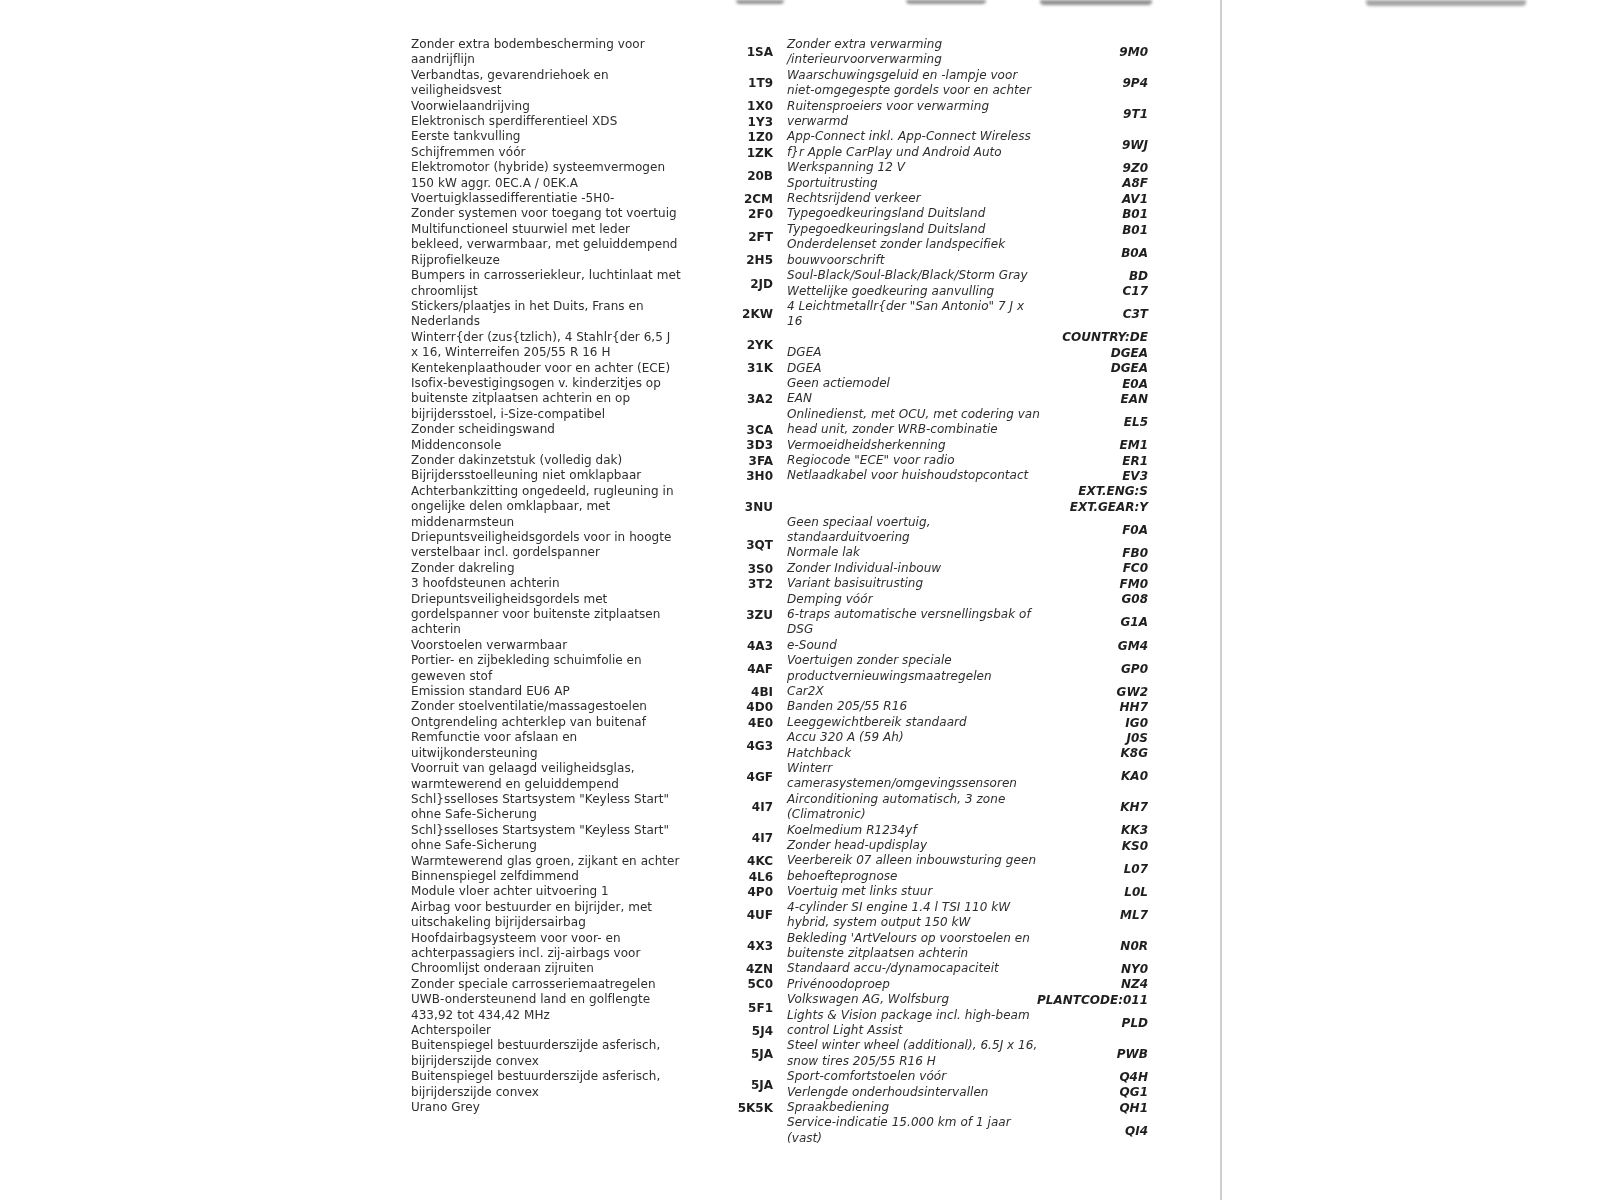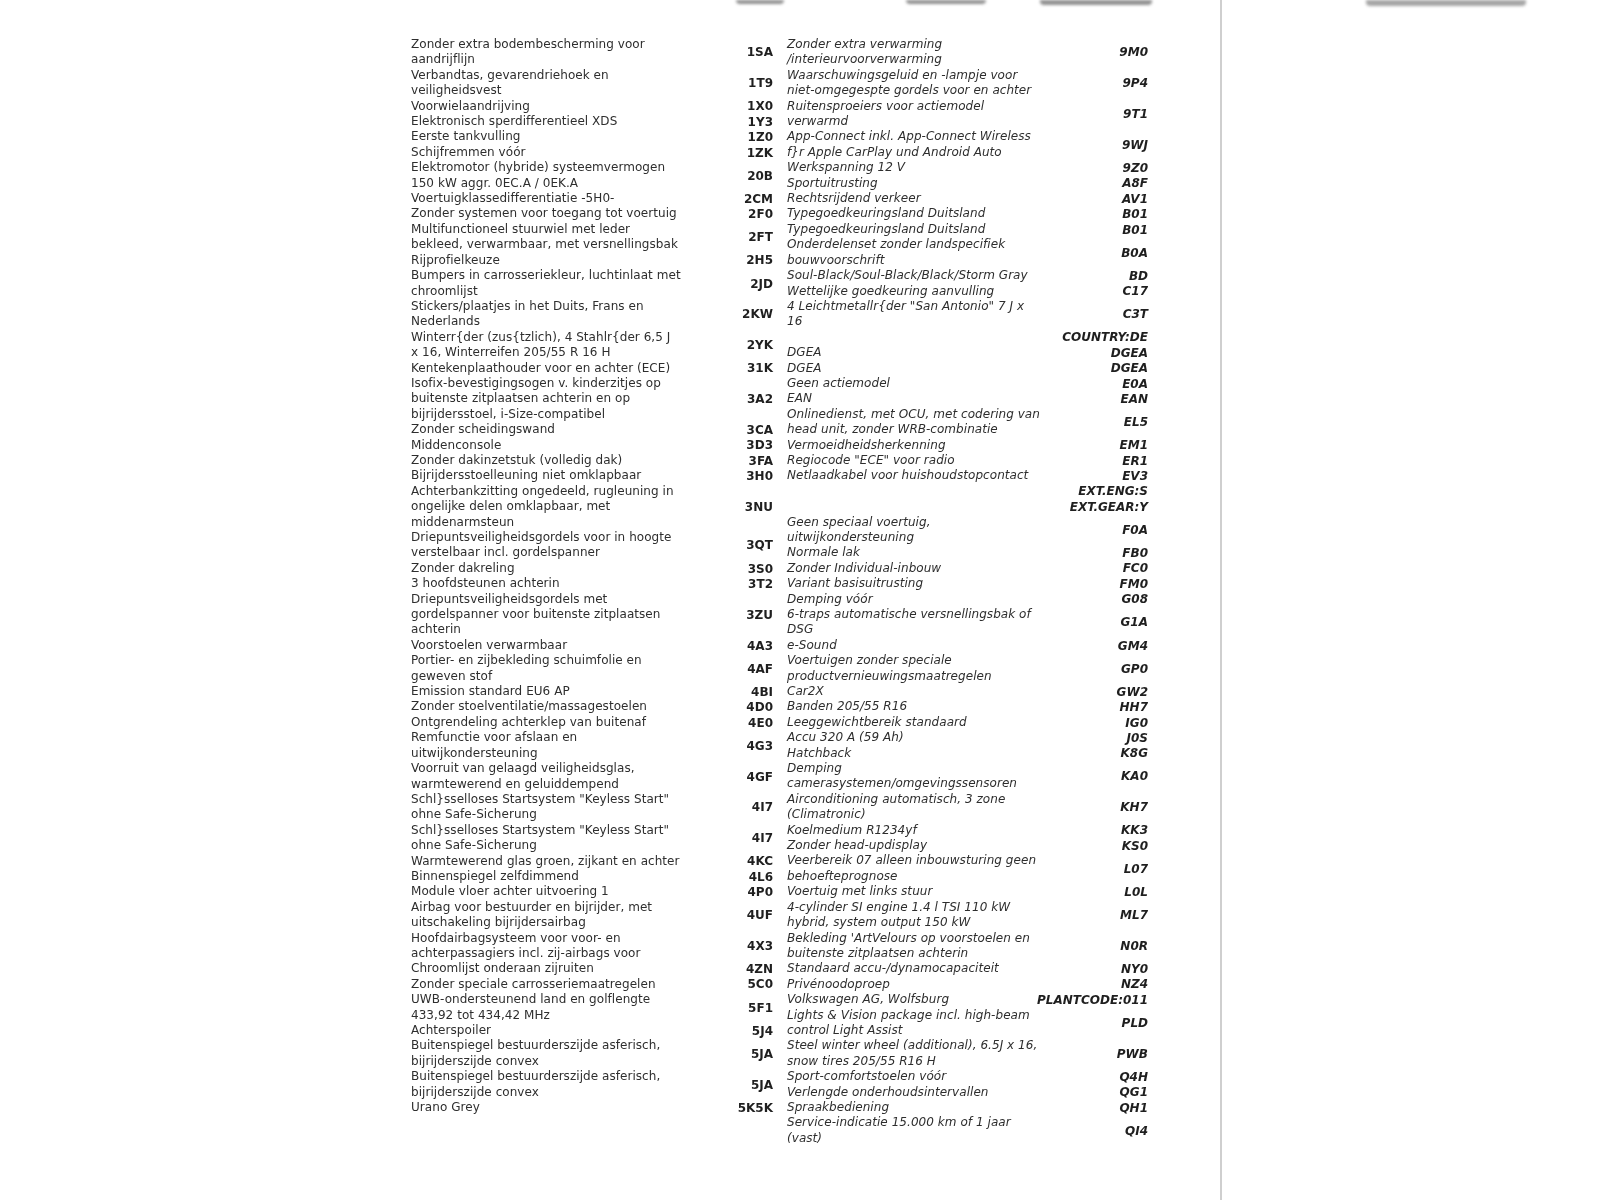--- a/index.html
+++ b/index.html
@@ -122,21 +122,21 @@
     <div class="code">2CM</div>
   </div>
 
   <div class="row">
     <div class="desc">Zonder systemen voor toegang tot voertuig</div>
     <div class="code">2F0</div>
   </div>
 
   <div class="row">
     <div class="desc">Multifunctioneel stuurwiel met leder
-bekleed, verwarmbaar, met versnellingsbak</div>
+bekleed, verwarmbaar, met geluiddempend</div>
     <div class="code">2FT</div>
   </div>
 
   <div class="row">
     <div class="desc">Rijprofielkeuze</div>
     <div class="code">2H5</div>
   </div>
 
   <div class="row">
     <div class="desc">Bumpers in carrosseriekleur, luchtinlaat met
@@ -341,21 +341,21 @@
     <div class="code">9M0</div>
   </div>
 
   <div class="row">
     <div class="desc">Waarschuwingsgeluid en -lampje voor
 niet-omgegespte gordels voor en achter</div>
     <div class="code">9P4</div>
   </div>
 
   <div class="row">
-    <div class="desc">Ruitensproeiers voor actiemodel
+    <div class="desc">Ruitensproeiers voor verwarming
 verwarmd</div>
     <div class="code">9T1</div>
   </div>
 
   <div class="row">
     <div class="desc">App-Connect inkl. App-Connect Wireless
 f}r Apple CarPlay und Android Auto</div>
     <div class="code">9WJ</div>
   </div>
 
@@ -457,21 +457,21 @@
     <div class="code">EXT.ENG:S</div>
   </div>
 
   <div class="row">
     <div class="desc"></div>
     <div class="code">EXT.GEAR:Y</div>
   </div>
 
   <div class="row">
     <div class="desc">Geen speciaal voertuig,
-uitwijkondersteuning</div>
+standaarduitvoering</div>
     <div class="code">F0A</div>
   </div>
 
   <div class="row">
     <div class="desc">Normale lak</div>
     <div class="code">FB0</div>
   </div>
 
   <div class="row">
     <div class="desc">Zonder Individual-inbouw</div>
@@ -524,21 +524,21 @@
     <div class="desc">Accu 320 A (59 Ah)</div>
     <div class="code">J0S</div>
   </div>
 
   <div class="row">
     <div class="desc">Hatchback</div>
     <div class="code">K8G</div>
   </div>
 
   <div class="row">
-    <div class="desc">Demping
+    <div class="desc">Winterr
 camerasystemen/omgevingssensoren</div>
     <div class="code">KA0</div>
   </div>
 
   <div class="row">
     <div class="desc">Airconditioning automatisch, 3 zone
 (Climatronic)</div>
     <div class="code">KH7</div>
   </div>
 

